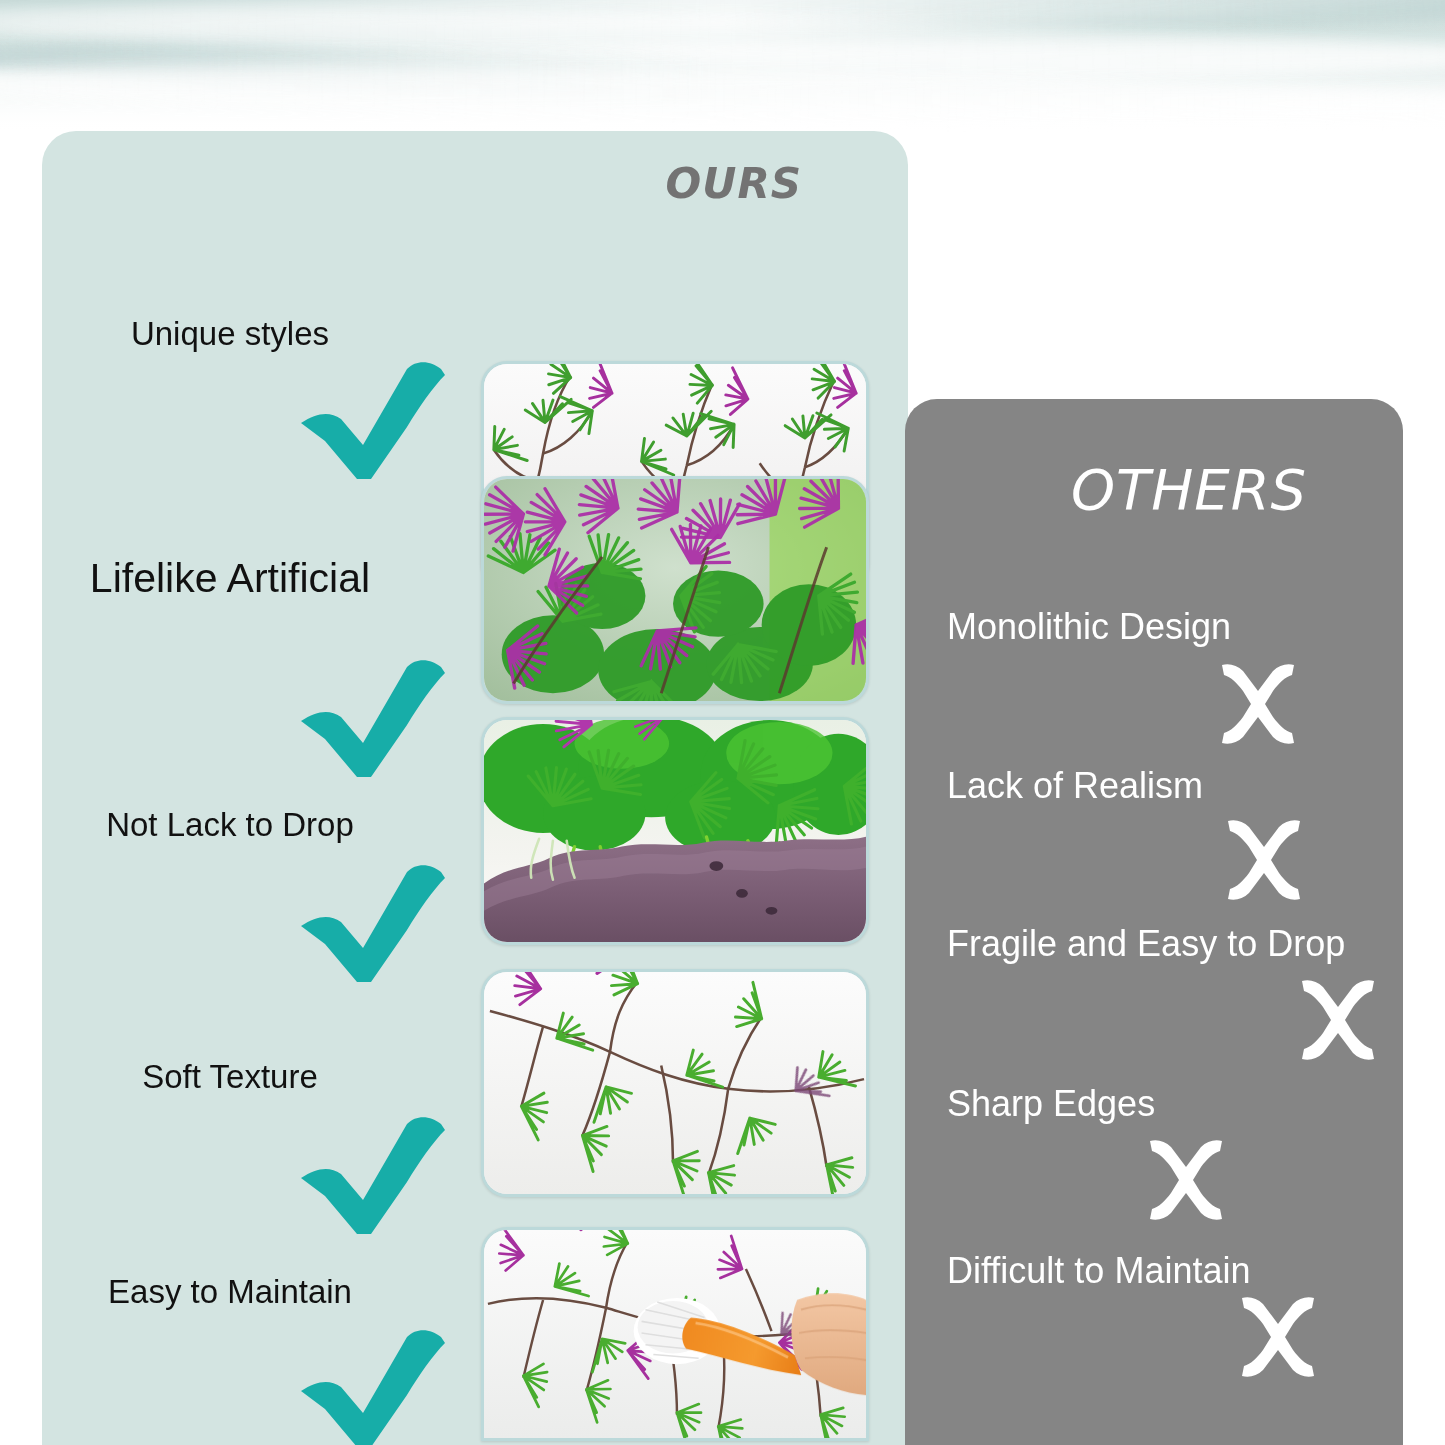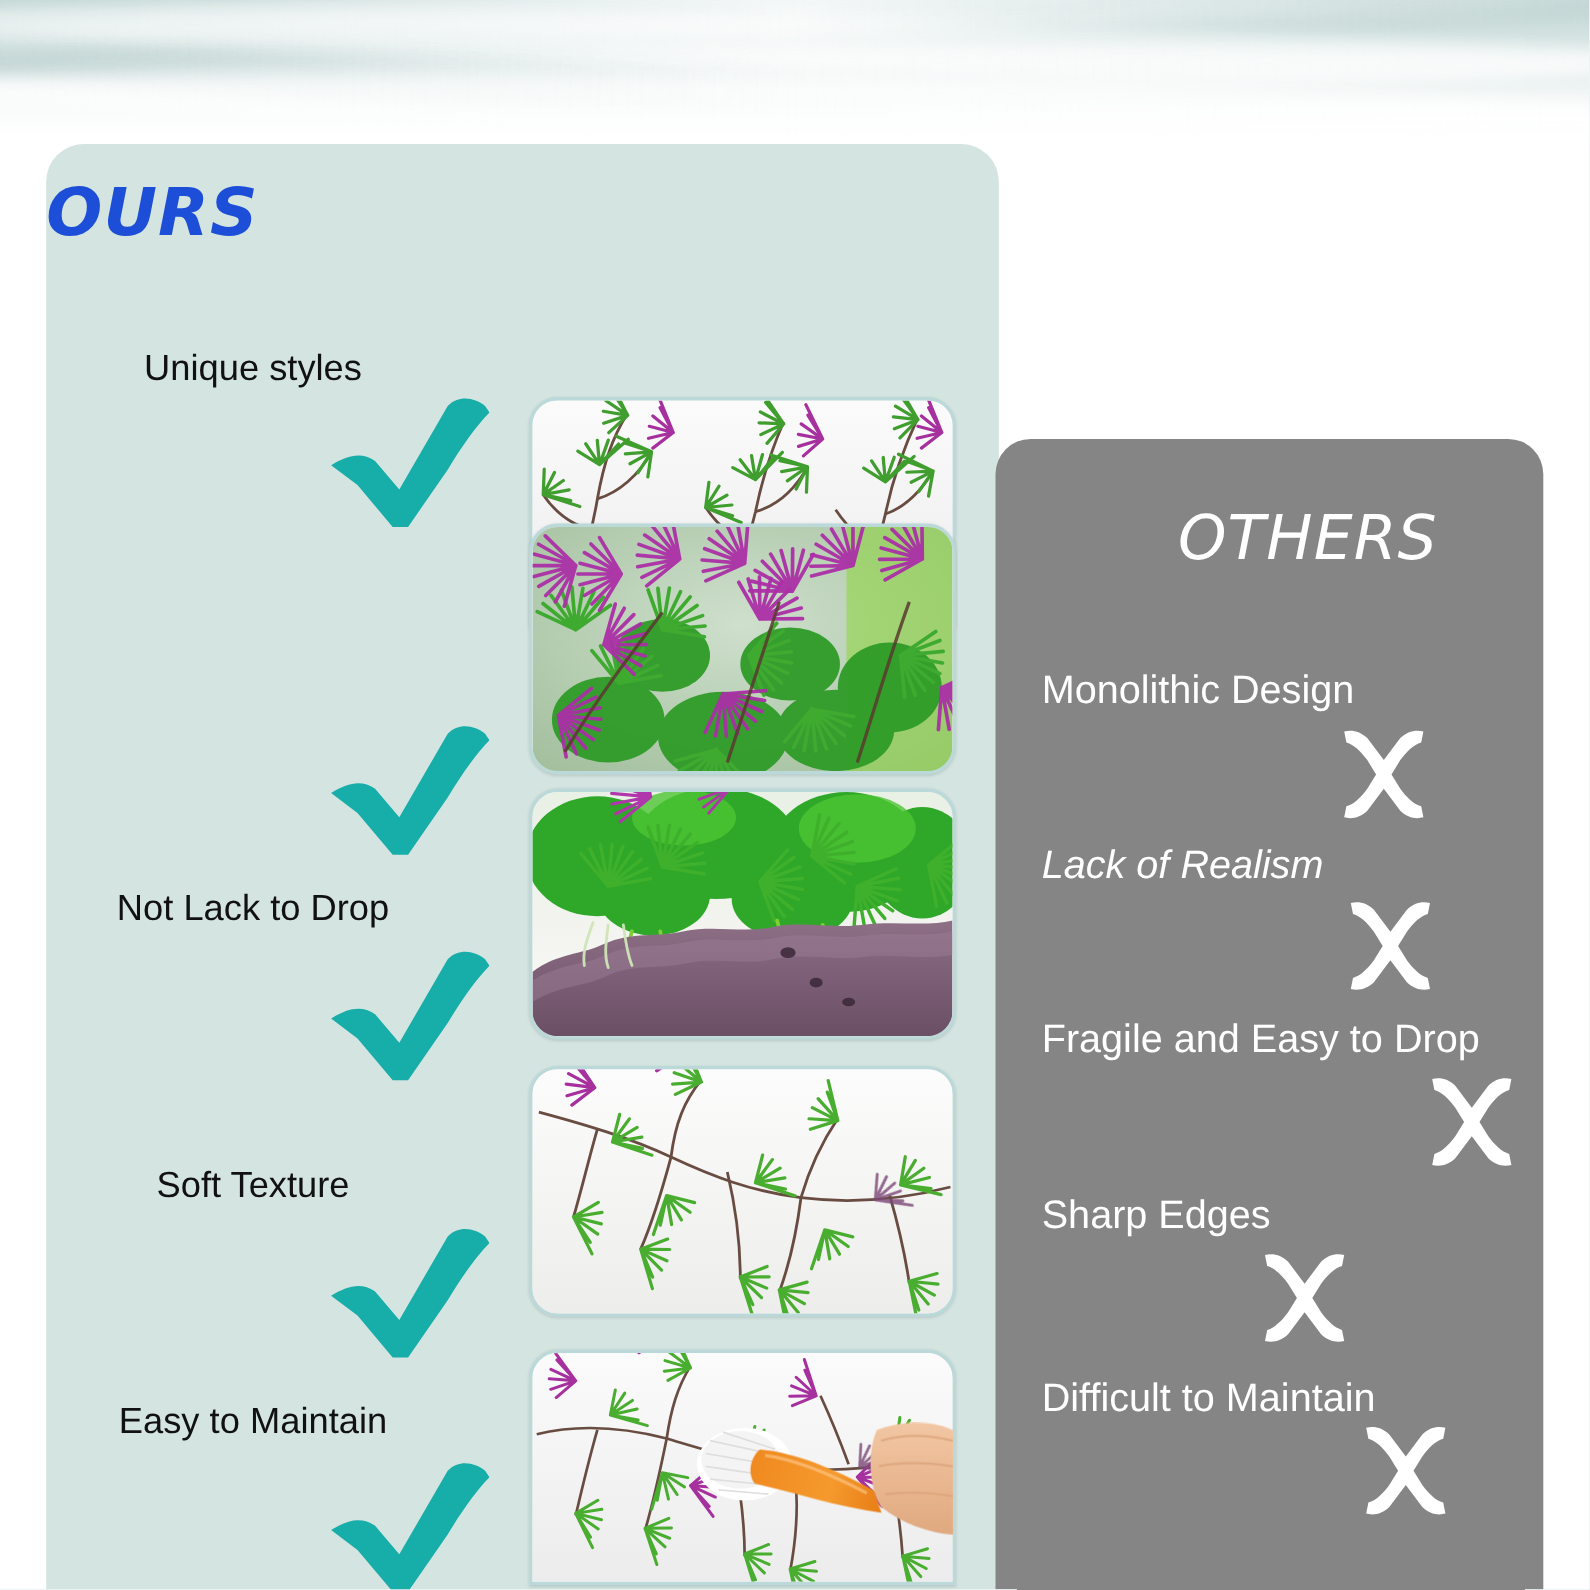--- a/index.html
+++ b/index.html
@@ -83,25 +83,25 @@
     width: 866px;
     height: 1314px;
     background: #d3e4e1;
     border-radius: 34px 34px 0 0;
   }
   .ours-title {
     position: absolute;
     left: 0;
     top: 28px;
     width: 760px;
-    text-align: left;
-    font-size: 60px;
+    text-align: right;
+    font-size: 42px;
     font-weight: bold;
     font-style: italic;
-    color: #1d4ed8;
+    color: #737373;
     font-family: "DejaVu Sans", sans-serif;
     letter-spacing: 1px;
   }
 
   
   .ours-row {
     position: absolute;
     left: 0;
     width: 866px;
   }
@@ -263,21 +263,21 @@
           <use href="#frond1" x="54" y="118" transform="rotate(180 54 118) scale(0.9)" transform-origin="54 118"></use>
           <use href="#frond1" x="236" y="122" transform="rotate(178 236 122) scale(0.9)" transform-origin="236 122"></use>
           <use href="#frond1" x="352" y="118" transform="rotate(178 352 118) scale(0.9)" transform-origin="352 118"></use>
         </g>
       </svg>
     </div>
   </div>
 
   <div class="ours-row" style="top:131px;">
     <div class="ours-label two-line" style="top:425px;">
-      <br>
+      <span>Lifelike Artificial</span><br>
     </div>
     <div class="check" style="left:295px; top:528px;">
       <svg viewBox="0 0 150 120">
         <path d="M6 62 C22 52 34 50 46 58 L68 84 L112 8 C122 -2 136 0 146 8 L150 14 C138 26 124 46 112 66 L76 118 L62 118 L30 80 Z" fill="#17ada8"></path>
       </svg>
     </div>
     <div class="photo" style="top:345px; height:228px;">
       <svg viewBox="0 0 388 228" preserveAspectRatio="none">
         <defs>
           <radialGradient id="bgw2" cx="0.5" cy="0.4" r="0.85">
@@ -591,21 +591,21 @@
     <div class="others-row">
       <div class="others-label" style="left:42px; top:207px;">Monolithic Design</div>
       <div class="xmark" style="left:310px; top:262px;">
         <svg viewBox="0 0 86 86">
           <path d="M7 4 C14 2 22 4 28 10 L43 30 L58 10 C64 4 72 2 79 4 L77 14 C70 16 64 22 58 30 L50 43 L58 56 C64 64 70 70 77 72 L79 82 C72 84 64 82 58 76 L43 56 L28 76 C22 82 14 84 7 82 L9 72 C16 70 22 64 28 56 L36 43 L28 30 C22 22 16 16 9 14 Z" fill="#ffffff"></path>
         </svg>
       </div>
     </div>
 
     <div class="others-row">
-      <div class="others-label" style="left:42px; top:366px;font-style:italic;">Lack of Realism</div>
+      <div class="others-label" style="left:42px; top:366px;">Lack of Realism</div>
       <div class="xmark" style="left:316px; top:418px;">
         <svg viewBox="0 0 86 86">
           <path d="M7 4 C14 2 22 4 28 10 L43 30 L58 10 C64 4 72 2 79 4 L77 14 C70 16 64 22 58 30 L50 43 L58 56 C64 64 70 70 77 72 L79 82 C72 84 64 82 58 76 L43 56 L28 76 C22 82 14 84 7 82 L9 72 C16 70 22 64 28 56 L36 43 L28 30 C22 22 16 16 9 14 Z" fill="#ffffff"></path>
         </svg>
       </div>
     </div>
 
     <div class="others-row">
       <div class="others-label" style="left:42px; top:524px;">Fragile and Easy to Drop</div>
       <div class="xmark" style="left:390px; top:578px;">

